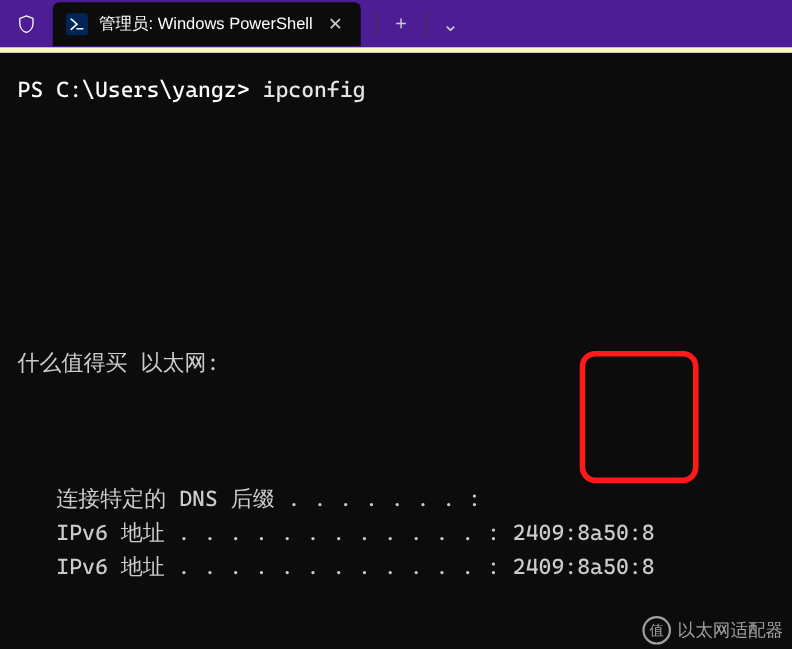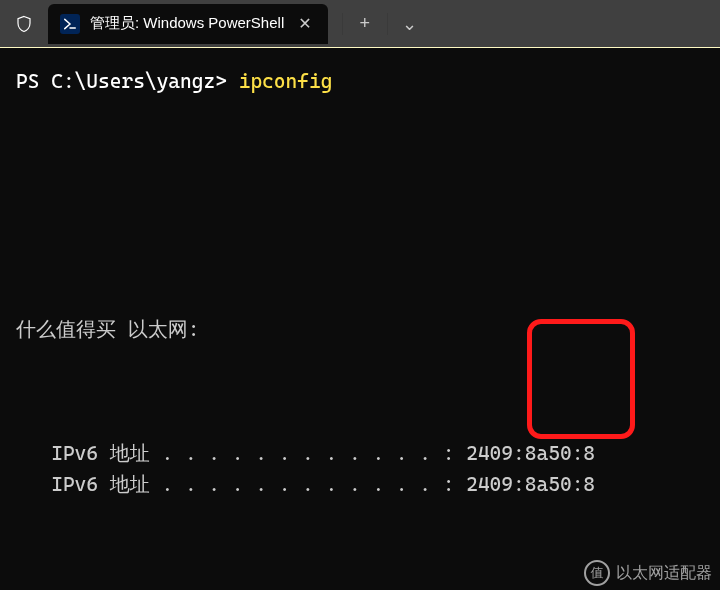--- a/index.html
+++ b/index.html
@@ -8,24 +8,24 @@
       height: 590px;
       background: #0c0c0c;
       color: #cccccc;
       font-family: "Cascadia Code", "Consolas", monospace;
       font-size: 20px;
       overflow: hidden;
       position: relative;
     }
     .titlebar {
       height: 48px;
-      background: #404040;
+      background: #4c1d95;
       display: flex;
       align-items: center;
-      border-bottom: 1px solid #fef9c3;
+      border-bottom: 5px solid #fef9c3;
     }
     .tb-left {
       display: flex;
       align-items: center;
       gap: 6px;
       padding-left: 14px;
     }
     .shield {
       width: 20px;
       height: 20px;
@@ -86,21 +86,21 @@
       background: #3a3a3a;
     }
     .terminal {
       padding: 18px 6px 10px 16px;
       font-size: 20px;
       line-height: 31px;
       white-space: pre;
       letter-spacing: 0;
     }
     .prompt-path { color: #ffffff; margin-top: 23px; }
-    .cmd { color: #fde047; }
+    .cmd { color: #e5e5e5; }
     .highlight-box {
       position: absolute;
       border: 5px solid #ff1a1a;
       border-radius: 14px;
       pointer-events: none;
     }
     .watermark {
       position: absolute;
       right: 8px;
       bottom: 4px;
@@ -151,20 +151,20 @@
     </div>
   </div>
 </div>
 
 <div class="terminal"><div><span class="prompt-path">PS C:\Users\yangz&gt; </span><span class="cmd">ipconfig</span></div>
 <div> </div>
 <div> </div>
 <div> </div>
 <div>什么值得买 以太网:</div>
 <div> </div>
-<div id="rows"><div>   IPv6 地址 . . . . . . . . . . . . : 2409:8a50:8</div><div>   IPv6 地址 . . . . . . . . . . . . : 2409:8a50:8</div></div></div>
+<div id="rows"><div>   连接特定的 DNS 后缀 . . . . . . . :</div><div>   IPv6 地址 . . . . . . . . . . . . : 2409:8a50:8</div><div>   IPv6 地址 . . . . . . . . . . . . : 2409:8a50:8</div></div></div>
 
 <div class="highlight-box" id="hl" style="top: 319px; left: 527px; width: 108px; height: 120px;"></div>
 
 <div class="watermark">
   <div class="watermark-circle">值</div>
   <span>以太网适配器</span>
 </div>
 
 </body></html>

